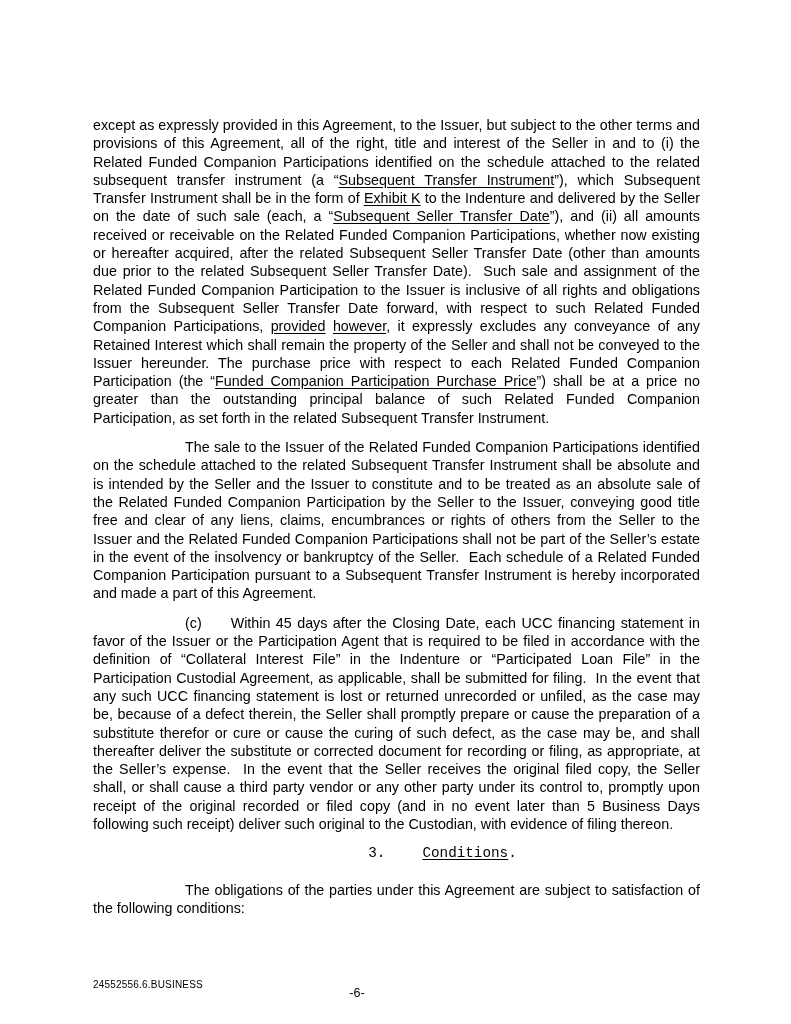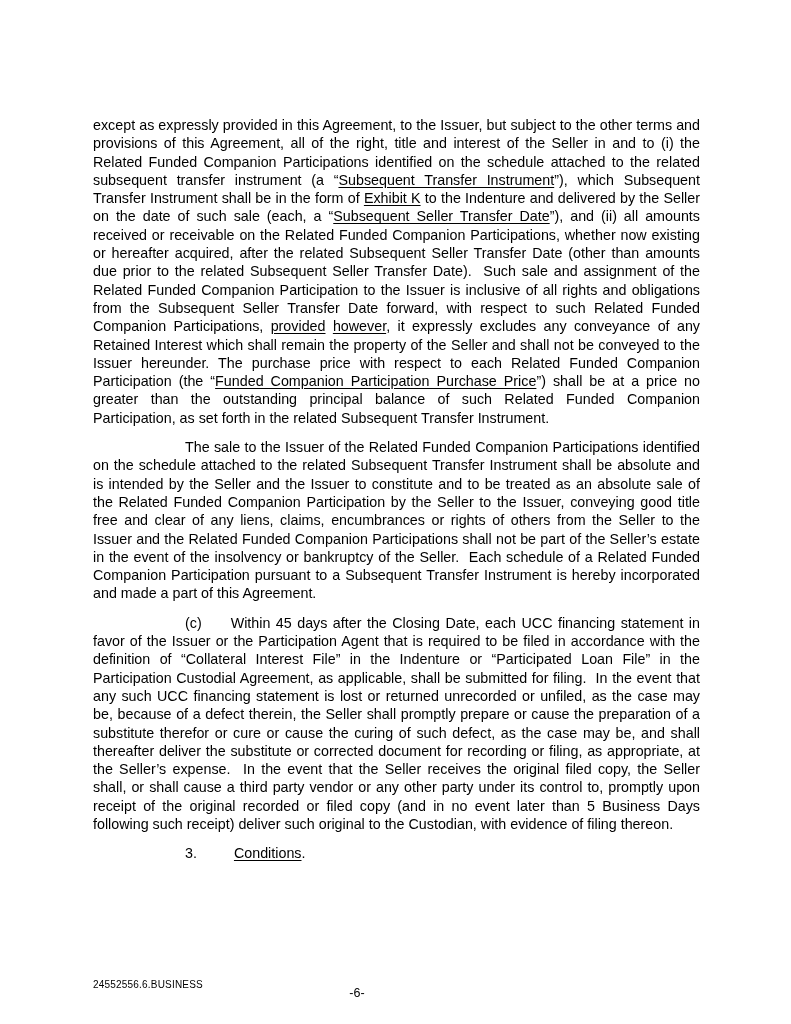--- a/index.html
+++ b/index.html
@@ -27,21 +27,22 @@
   }
   .para {
     margin: 0 0 11px 0;
     text-align: justify;
   }
   .indent {
     text-indent: 92px;
   }
   .heading {
     margin: 2px 0 18px 0;
-    text-align: left;
+    text-align: center;
+    font-family: Liberation Mono, monospace;
   }
   .underline {
     text-decoration: underline;
     text-underline-offset: 2px;
   }
   .tab {
     display: inline-block;
     width: 29px;
   }
   .heading .tab {
@@ -65,16 +66,17 @@
 </style>
 </head>
 <body>
 
 <div class="page">
   <div class="body-text">
     <p class="para"><span>except as expressly provided in this Agreement, to the Issuer, but subject to the other terms and provisions of this Agreement, all of the right, title and interest of the Seller in and to (i) the Related Funded Companion Participations identified on the schedule attached to the related subsequent transfer instrument (a “</span><span class="underline">Subsequent Transfer Instrument</span><span>”), which Subsequent Transfer Instrument shall be in the form of </span><span class="underline">Exhibit K</span><span> to the Indenture and delivered by the Seller on the date of such sale (each, a “</span><span class="underline">Subsequent Seller Transfer Date</span><span>”), and (ii) all amounts received or receivable on the Related Funded Companion Participations, whether now existing or hereafter acquired, after the related Subsequent Seller Transfer Date (other than amounts due prior to the related Subsequent Seller Transfer Date).&nbsp; Such sale and assignment of the Related Funded Companion Participation to the Issuer is inclusive of all rights and obligations from the Subsequent Seller Transfer Date forward, with respect to such Related Funded Companion Participations, </span><span class="underline">provided</span><span> </span><span class="underline">however</span><span>, it expressly excludes any conveyance of any Retained Interest which shall remain the property of the Seller and shall not be conveyed to the Issuer hereunder. The purchase price with respect to each Related Funded Companion Participation (the “</span><span class="underline">Funded Companion Participation Purchase Price</span><span>”) shall be at a price no greater than the outstanding principal balance of such Related Funded Companion Participation, as set forth in the related Subsequent Transfer Instrument.</span></p>
     <p class="para indent"><span>The sale to the Issuer of the Related Funded Companion Participations identified on the schedule attached to the related Subsequent Transfer Instrument shall be absolute and is intended by the Seller and the Issuer to constitute and to be treated as an absolute sale of the Related Funded Companion Participation by the Seller to the Issuer, conveying good title free and clear of any liens, claims, encumbrances or rights of others from the Seller to the Issuer and the Related Funded Companion Participations shall not be part of the Seller’s estate in the event of the insolvency or bankruptcy of the Seller.&nbsp; Each schedule of a Related Funded Companion Participation pursuant to a Subsequent Transfer Instrument is hereby incorporated and made a part of this Agreement.</span></p>
     <p class="para indent"><span>(c)</span><span class="tab"></span><span>Within 45 days after the Closing Date, each UCC financing statement in favor of the Issuer or the Participation Agent that is required to be filed in accordance with the definition of “Collateral Interest File” in the Indenture or “Participated Loan File” in the Participation Custodial Agreement, as applicable, shall be submitted for filing.&nbsp; In the event that any such UCC financing statement is lost or returned unrecorded or unfiled, as the case may be, because of a defect therein, the Seller shall promptly prepare or cause the preparation of a substitute therefor or cure or cause the curing of such defect, as the case may be, and shall thereafter deliver the substitute or corrected document for recording or filing, as appropriate, at the Seller’s expense.&nbsp; In the event that the Seller receives the original filed copy, the Seller shall, or shall cause a third party vendor or any other party under its control to, promptly upon receipt of the original recorded or filed copy (and in no event later than 5 Business Days following such receipt) deliver such original to the Custodian, with evidence of filing thereon.</span></p>
     <p class="para heading indent"><span>3.</span><span class="tab"></span><span class="underline">Conditions</span><span>.</span></p>
+    <p class="para indent"><span>The obligations of the parties under this Agreement are subject to satisfaction of the following conditions:</span></p>
   </div>
   <div class="footer-left">24552556.6.BUSINESS</div>
   <div class="footer-center">-6-</div>
 </div>
 
 </body></html>

